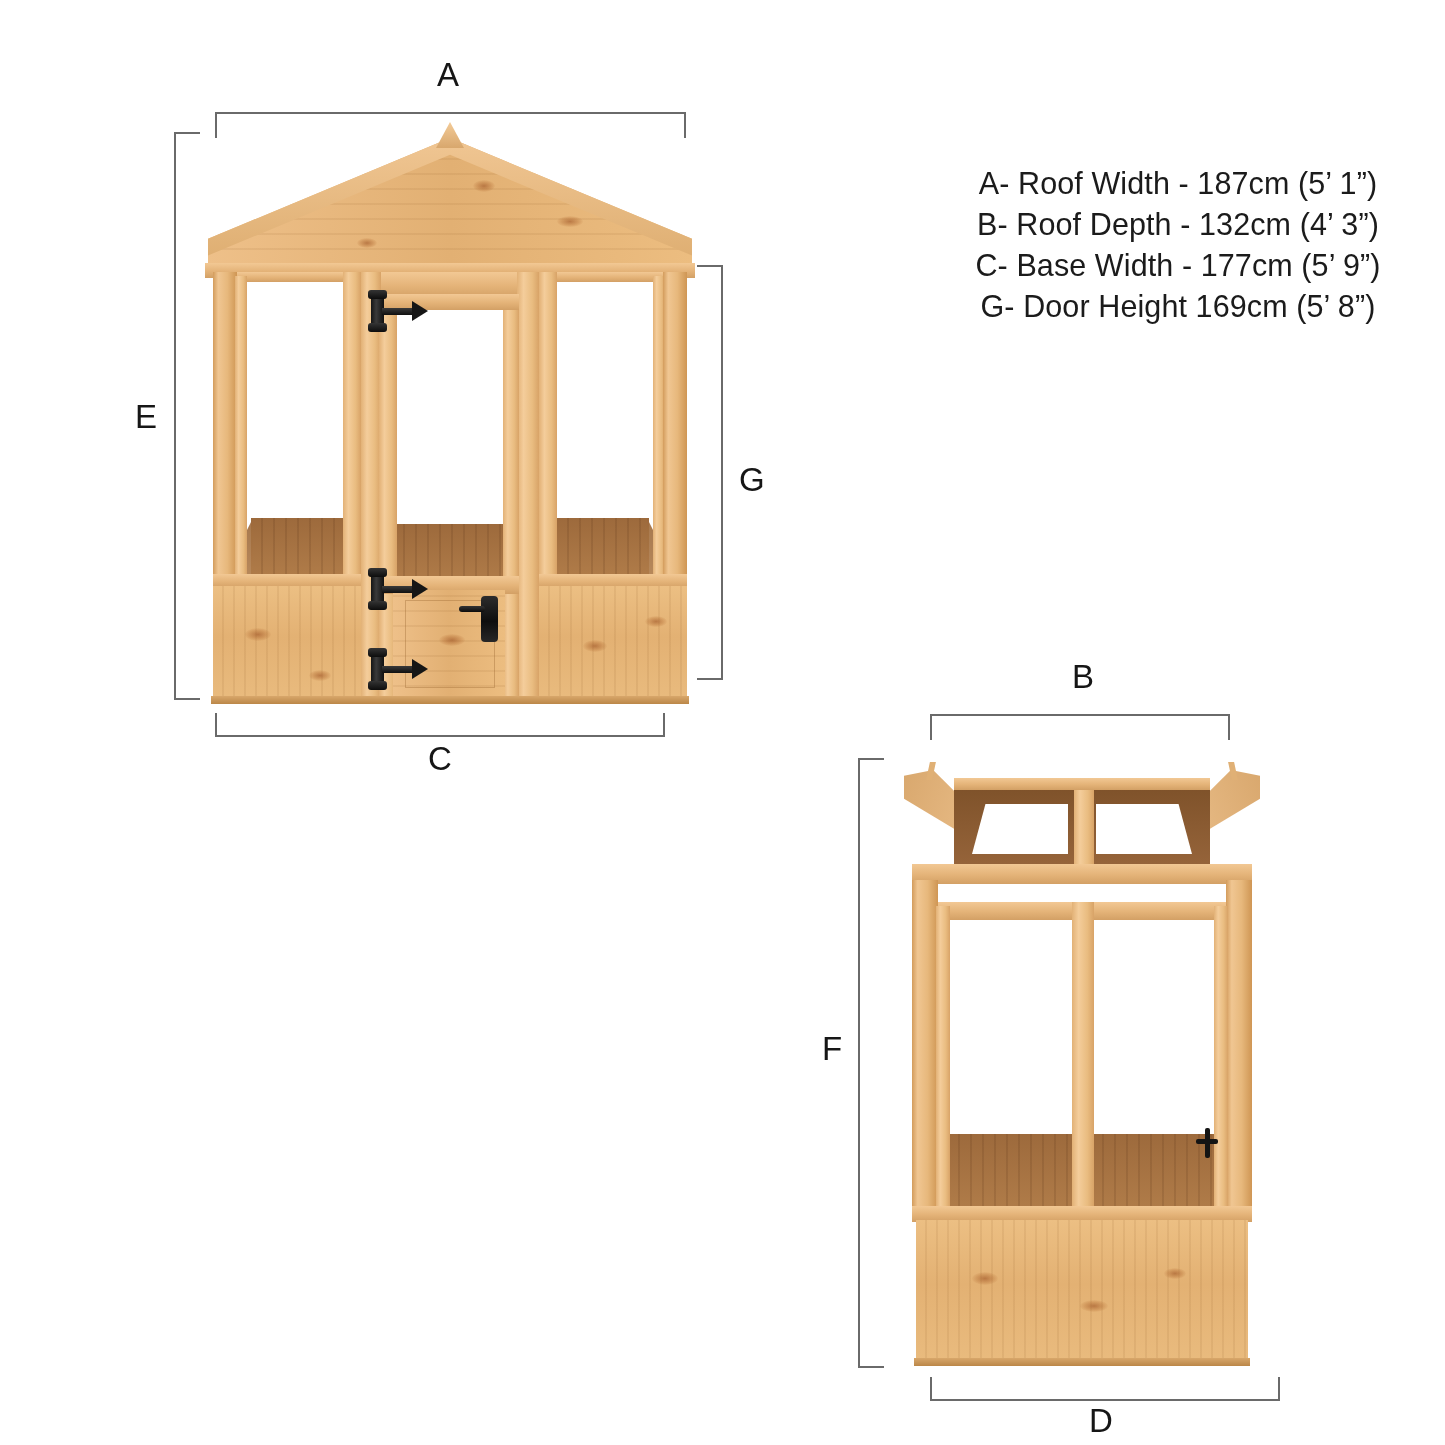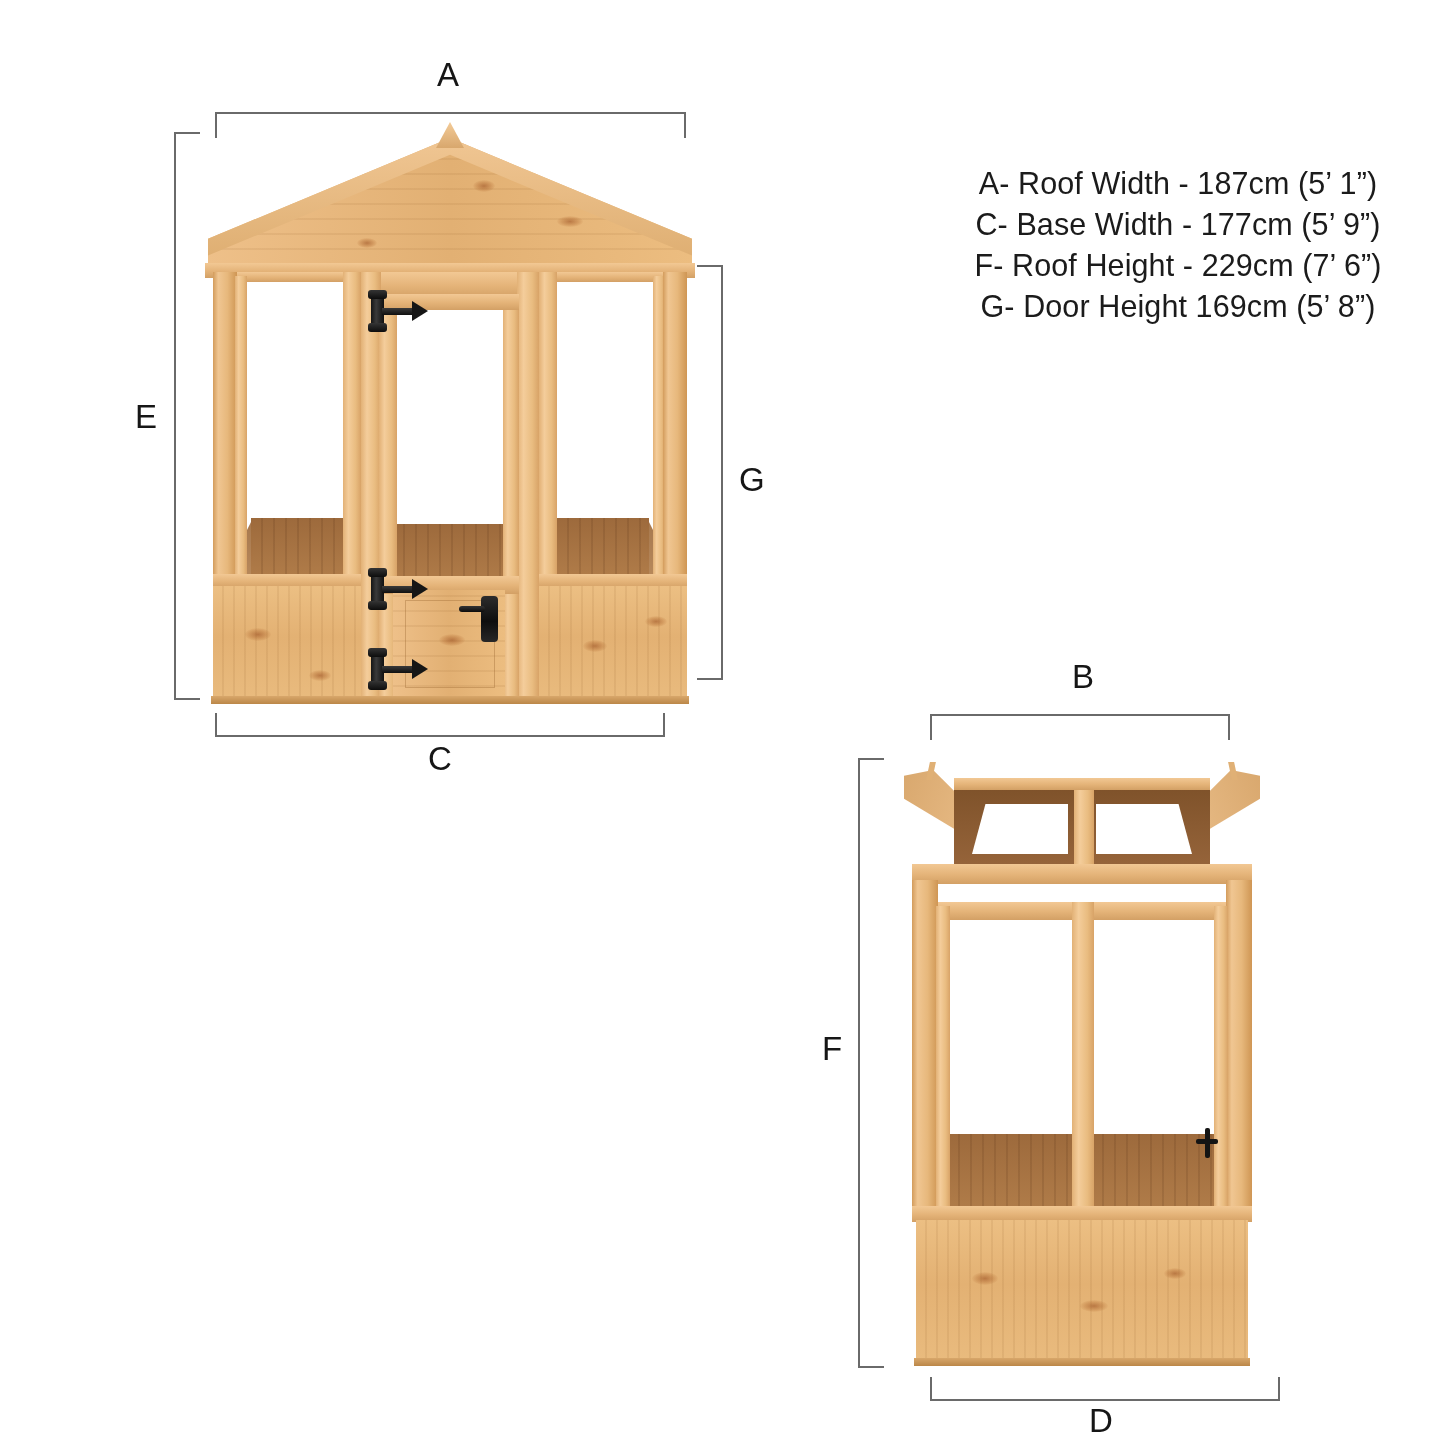--- a/index.html
+++ b/index.html
@@ -111,22 +111,22 @@
   .win-catch{position:absolute;}
   .win-catch .stem{position:absolute;background:#141414;border-radius:2px;}
 </style>
 </head>
 <body>
 
 <div class="stage">
 
   <div id="dim-key">
     <div class="key-line">A- Roof Width - 187cm (5’ 1”)</div>
+    <div class="key-line">B- Roof Depth - 132cm (4’ 3”)</div>
     <div class="key-line">C- Base Width - 177cm (5’ 9”)</div>
-    <div class="key-line">F- Roof Height - 229cm (7’ 6”)</div>
     <div class="key-line">G- Door Height 169cm (5’ 8”)</div>
   </div>
 
   <div class="brk" style="left:215px;top:112px;width:471px;height:26px;">
     <div class="bar" style="left:0;top:0;width:471px;height:1.6px;"></div>
     <div class="bar" style="left:0;top:0;width:1.6px;height:26px;"></div>
     <div class="bar" style="right:0;top:0;width:1.6px;height:26px;"></div>
   </div>
   <div class="brk-label" style="left:437px;top:58px;">A</div>
 

